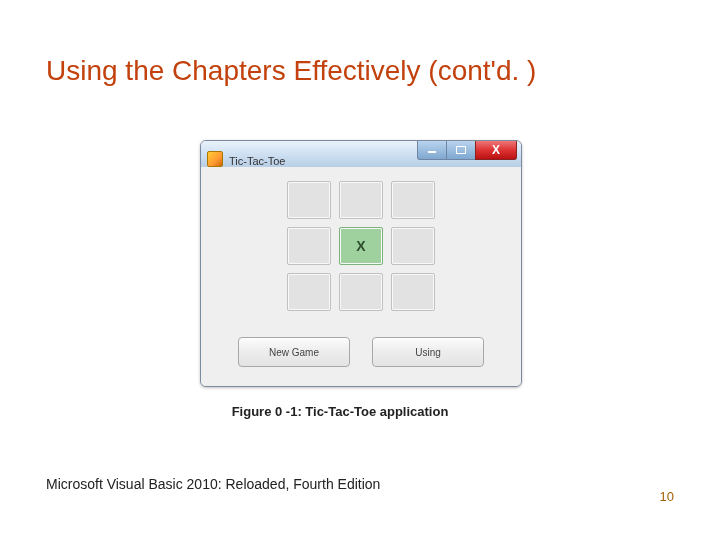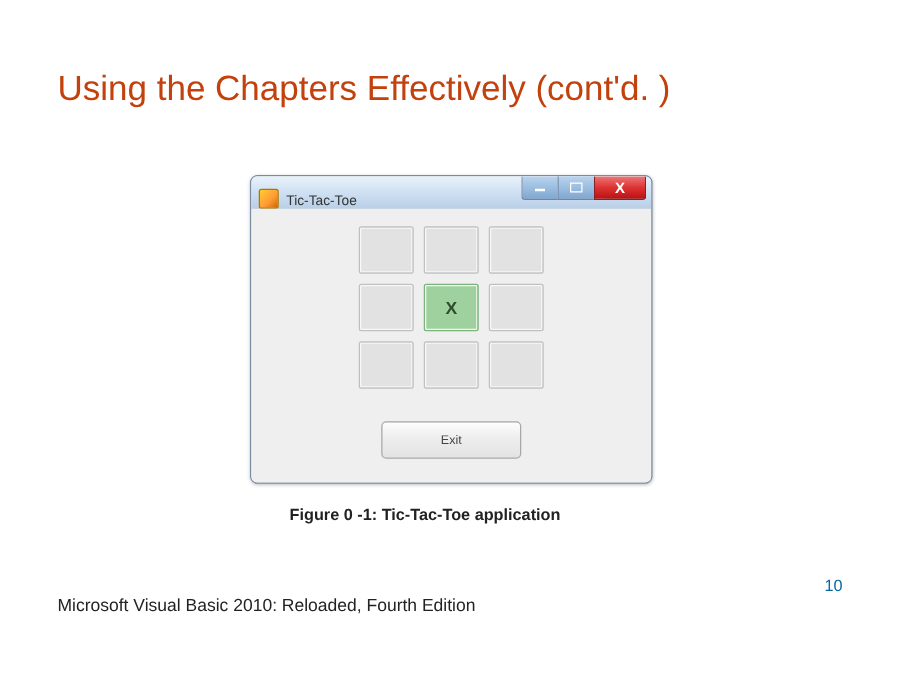--- a/index.html
+++ b/index.html
@@ -184,23 +184,23 @@
   .footer-left {
     position: absolute;
     left: 46px;
     bottom: 48px;
     font-size: 14px;
     color: #222;
   }
   .footer-right {
     position: absolute;
     right: 46px;
-    bottom: 64px;
+    bottom: 36px;
     font-size: 13px;
-    color: #0369a1;
+    color: #a16207;
   }
 </style>
 </head>
 <body>
 
 <div class="slide-title">Using the Chapters Effectively (cont'd. )</div>
 
 <div class="window">
   <div class="titlebar">
     <div class="app-icon"></div>
@@ -221,21 +221,22 @@
       <div class="cell"></div>
       <div class="cell"></div>
       <div class="cell marked">X</div>
       <div class="cell"></div>
       <div class="cell"></div>
       <div class="cell"></div>
       <div class="cell"></div>
     </div>
 
     <div class="button-row">
-      <div class="app-button">Exit</div>
+      <div class="app-button">New Game</div>
+      <div class="app-button">Using</div>
     </div>
   </div>
 </div>
 
 <div class="caption">Figure 0 -1: Tic-Tac-Toe application</div>
 
 <div class="footer-left">Microsoft Visual Basic 2010: Reloaded, Fourth Edition</div>
 <div class="footer-right">10</div>
 
 </body></html>

